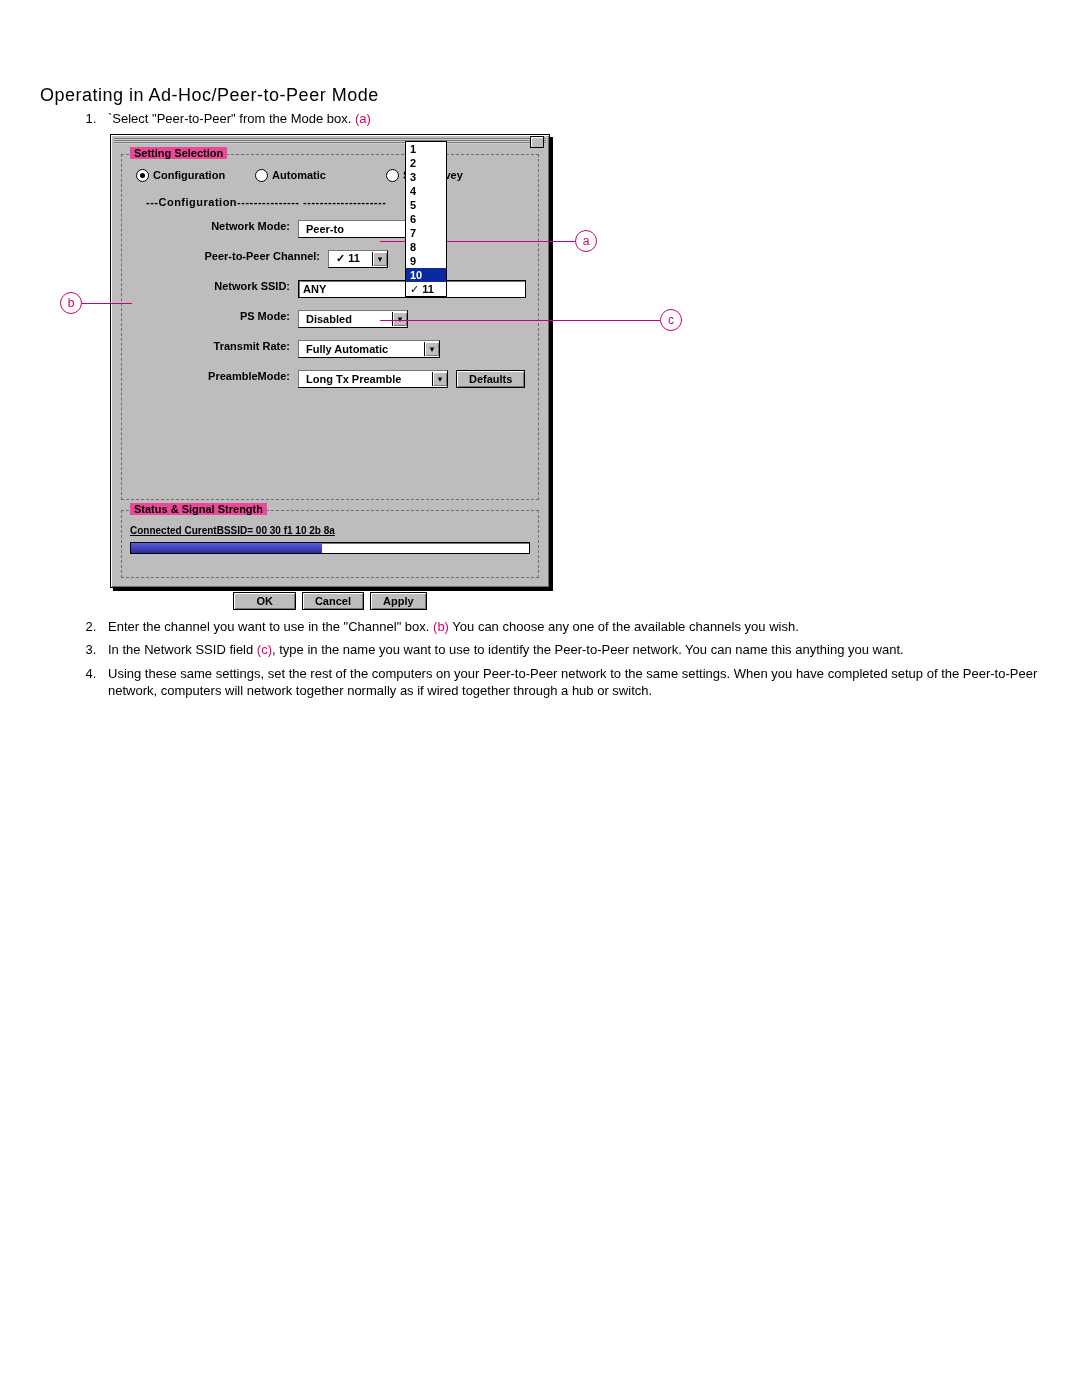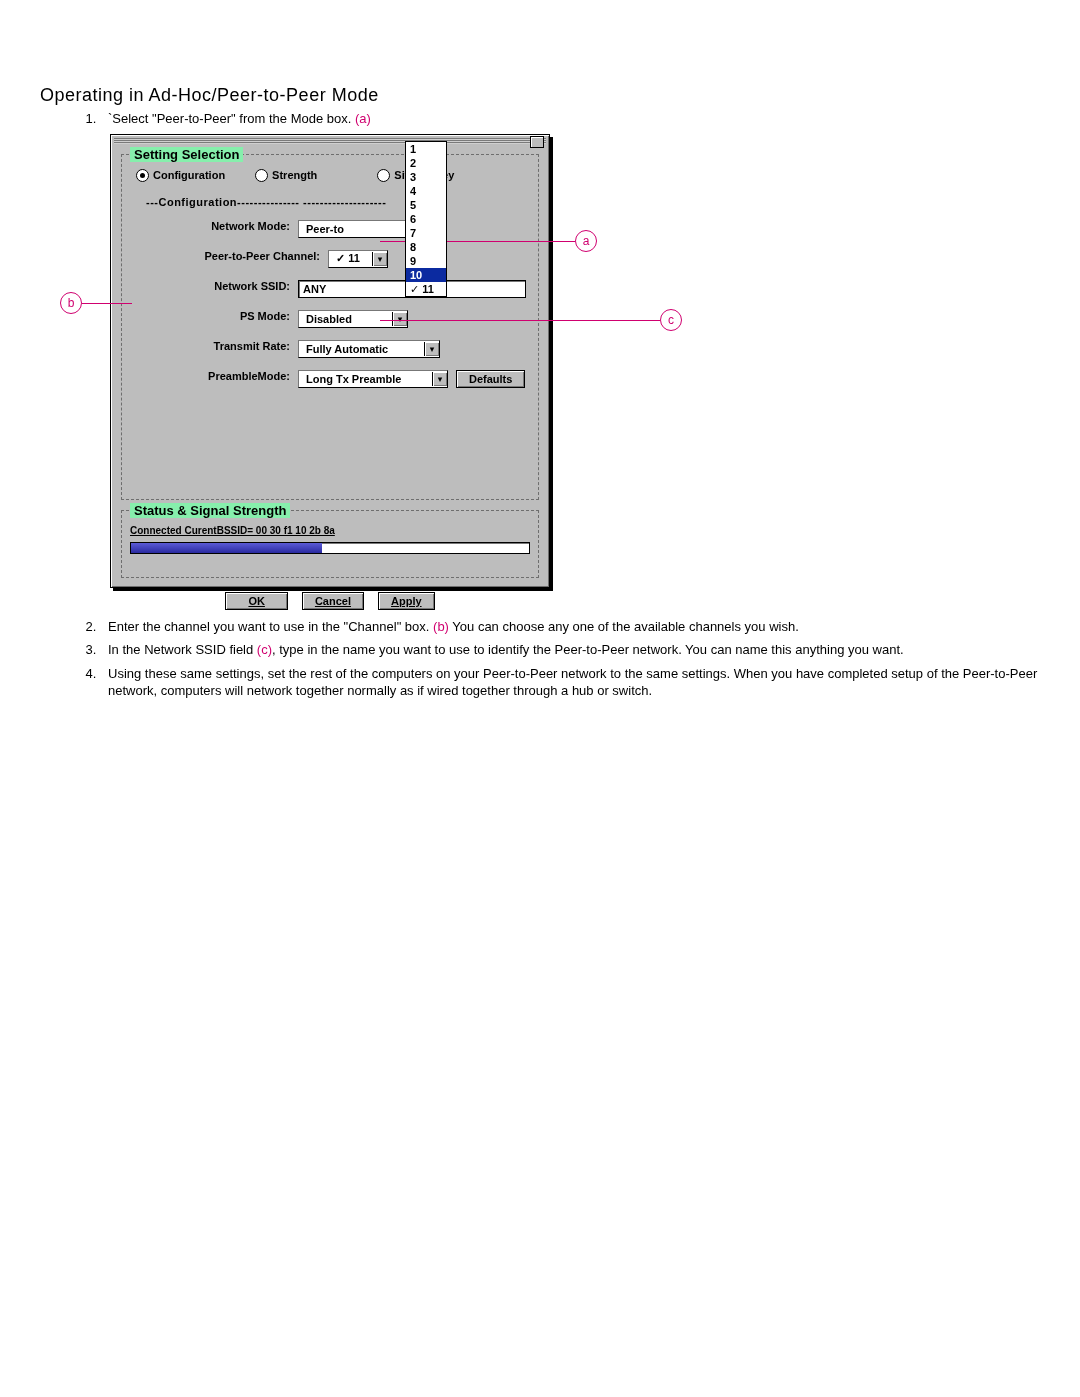--- a/index.html
+++ b/index.html
@@ -104,24 +104,24 @@
     position: relative;
     margin: 10px 10px 0 10px;
     border: 1px dashed #6e6e6e;
     border-radius: 0;
     padding: 14px 8px 8px 8px;
   }
   .groupbox .gb-title {
     position: absolute;
     top: -8px;
     left: 8px;
-    background: #86efac;
+    background: #ec4899;
     padding: 0 4px;
     font-weight: bold;
-    font-size: 13px;
+    font-size: 11px;
   }
 
   
   .radio-row {
     display: flex;
     gap: 30px;
     align-items: center;
     padding-left: 6px;
   }
   .radio {
@@ -245,23 +245,22 @@
   }
   .status-bar .fill {
     position: absolute;
     left: 0; top: 0; bottom: 0;
     background: linear-gradient(to bottom, #5b5bd6, #2a2aa0);
   }
 
   .bottom-buttons {
     display: flex;
     justify-content: center;
-    gap: 14px;
+    gap: 6px;
     margin: 14px 0 10px 0;
-    text-decoration: underline;
   }
 
 </style>
 </head>
 <body>
 
 <div class="page">
 
   <h2 class="title">Operating in Ad-Hoc/Peer-to-Peer Mode</h2>
 
@@ -304,21 +303,21 @@
       <div class="groupbox" style="height:322px;">
         <div class="gb-title">Setting Selection</div>
 
         <div class="radio-row">
           <span class="radio">
             <span class="dot sel"></span>
             <span>Configuration</span>
           </span>
           <span class="radio">
             <span class="dot"></span>
-            <span>Strength</span>
+            <span>Automatic</span>
           </span>
           <span class="radio" style="margin-left:30px;">
             <span class="dot"></span>
             <span>Site Survey</span>
           </span>
         </div>
 
         <div class="config-dashes">---Configuration---------------             --------------------</div>
 
         <div class="field">

